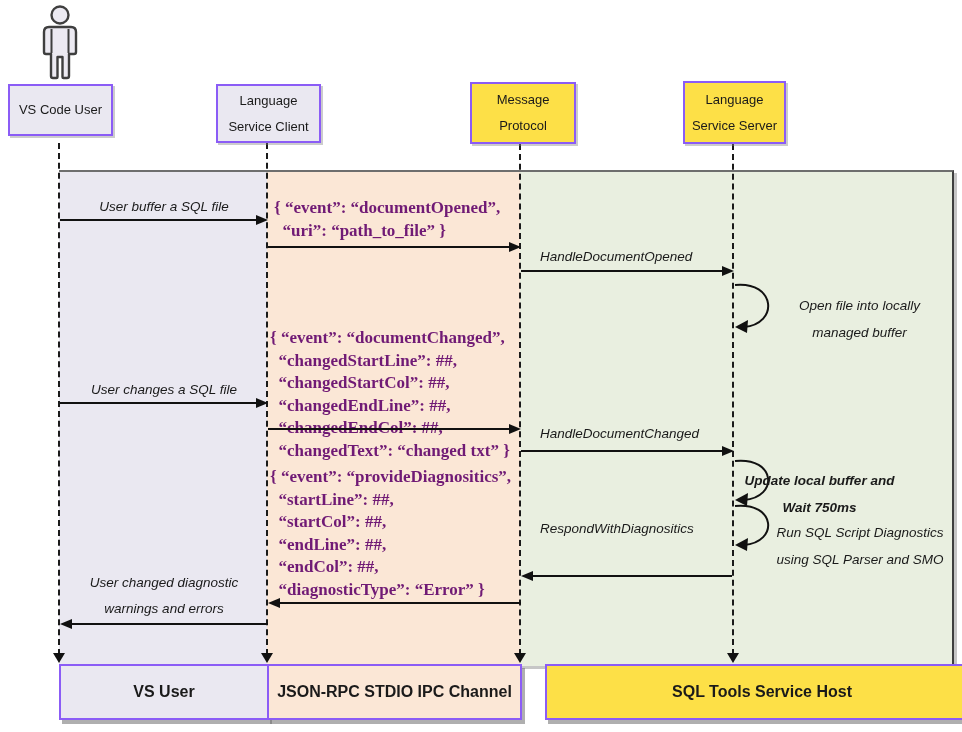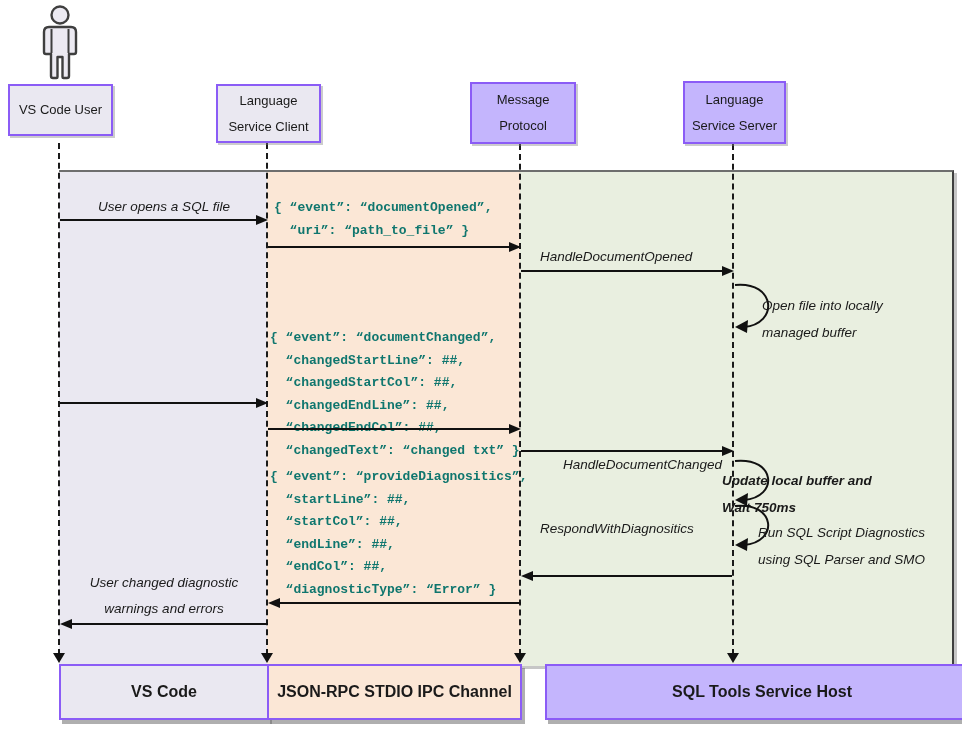--- a/index.html
+++ b/index.html
@@ -22,36 +22,36 @@
   
   .hbox,.fbox{
     position:absolute;display:flex;align-items:center;justify-content:center;
     border:2px solid #8b5cf6;box-sizing:border-box;text-align:center;
     box-shadow:2px 2px 0 rgba(128,128,128,.40);
   }
   .hbox{font-size:13px;line-height:26px;white-space:pre-line;}
   .fbox{font-size:16px;font-weight:bold;box-shadow:3px 4px 0 rgba(110,110,110,.55);}
   .bg-lavender{background:#eae8f1;}
   .bg-peach{background:#fbe7d6;}
-  .bg-green{background:#c4b5fd;text-align:center;}
+  .bg-green{background:#fde047;text-align:center;}
   
   .lifeline{position:absolute;width:0;border-left:2px dashed #1a1a1a;}
   .ah-down{position:absolute;width:0;height:0;border-left:6px solid transparent;border-right:6px solid transparent;border-top:10px solid #111;}
   
   .aline{position:absolute;height:0;border-top:2px solid #111;}
   .ah-right{position:absolute;width:0;height:0;border-top:5px solid transparent;border-bottom:5px solid transparent;border-left:12px solid #111;}
   .ah-left{position:absolute;width:0;height:0;border-top:5px solid transparent;border-bottom:5px solid transparent;border-right:12px solid #111;}
   
   .mlabel{position:absolute;font-style:italic;font-size:13.5px;white-space:pre-line;}
   .center{text-align:center;}
-  .note{position:absolute;font-style:italic;font-size:13.5px;line-height:27px;white-space:pre-line;}
+  .note{position:absolute;font-style:italic;font-size:13.5px;line-height:27px;text-align:center;white-space:pre-line;}
   
   .code{
-    position:absolute;font-family:Liberation Mono, monospace;font-weight:bold;
-    font-size:13px;line-height:22.5px;color:#0f766e;white-space:pre;
+    position:absolute;font-family:Liberation Serif, serif;font-weight:bold;
+    font-size:17px;line-height:22.5px;color:#701a75;white-space:pre;
   }
   .loop{position:absolute;}
 </style>
 </head>
 <body>
 
 <div id="canvas">
 
   <div id="lanes">
     <div class="lane lavender" style="left:0;width:208px;"></div>
@@ -83,21 +83,21 @@
   </div>
   <div class="hbox bg-green" style="left:470px;top:82px;width:106px;height:62px;">
     <span>Message
 Protocol</span>
   </div>
   <div class="hbox bg-green" style="left:683px;top:81px;width:103px;height:63px;">
     <span>Language
 Service Server</span>
   </div>
 
-  <div class="mlabel center" style="left:60px;top:199px;width:208px;">User opens a SQL file</div>
+  <div class="mlabel center" style="left:60px;top:199px;width:208px;">User buffer a SQL file</div>
   <div class="aline" style="left:60px;top:219px;width:198px;"></div>
   <div class="ah-right" style="left:256px;top:215px;"></div>
 
   <div class="code" style="left:274px;top:197px;">{ “event”: “documentOpened”,
   “uri”: “path_to_file” }</div>
 
   <div class="aline" style="left:268px;top:246px;width:241px;"></div>
   <div class="ah-right" style="left:509px;top:242px;"></div>
 
   <div class="mlabel" style="left:540px;top:249px;">HandleDocumentOpened</div>
@@ -111,27 +111,28 @@
   <div class="note" style="left:762px;top:292px;width:195px;">Open file into locally
 managed buffer</div>
 
   <div class="code" style="left:270px;top:287px;margin-top:40px;">{ “event”: “documentChanged”,
   “changedStartLine”: ##,
   “changedStartCol”: ##,
   “changedEndLine”: ##,
   “changedEndCol”: ##,
   “changedText”: “changed txt” }</div>
 
+  <div class="mlabel center" style="left:60px;top:382px;width:208px;">User changes a SQL file</div>
   <div class="aline" style="left:60px;top:402px;width:198px;"></div>
   <div class="ah-right" style="left:256px;top:398px;"></div>
 
   <div class="aline" style="left:268px;top:428px;width:241px;"></div>
   <div class="ah-right" style="left:509px;top:424px;"></div>
 
-  <div class="mlabel" style="left:540px;top:457px;margin-left:23px;">HandleDocumentChanged</div>
+  <div class="mlabel" style="left:540px;top:426px;">HandleDocumentChanged</div>
   <div class="aline" style="left:521px;top:450px;width:201px;"></div>
   <div class="ah-right" style="left:722px;top:446px;"></div>
 
   <svg class="loop" style="left:732px;top:457px;" width="50" height="50" viewBox="0 0 50 50">
     <path d="M3 4 C 44 0, 47 40, 12 43" fill="none" stroke="#111" stroke-width="2"></path>
     <polygon points="3,43 16,36 15,49" fill="#111"></polygon>
   </svg>
   <div class="note" style="left:722px;top:467px;width:195px;font-weight:bold;">Update local buffer and
 Wait 750ms</div>
 
@@ -155,21 +156,21 @@
 
   <div class="aline" style="left:280px;top:602px;width:241px;"></div>
   <div class="ah-left" style="left:268px;top:598px;"></div>
 
   <div class="mlabel center" style="left:60px;top:570px;width:208px;line-height:26px;">User changed diagnostic
 warnings and errors</div>
   <div class="aline" style="left:72px;top:623px;width:196px;"></div>
   <div class="ah-left" style="left:60px;top:619px;"></div>
 
   <div class="fbox bg-lavender" style="left:59px;top:664px;width:210px;height:56px;">
-    <span>VS Code</span>
+    <span>VS User</span>
   </div>
   <div class="fbox bg-peach" style="left:267px;top:664px;width:255px;height:56px;">
     <span>JSON-RPC STDIO IPC Channel</span>
   </div>
   <div class="fbox bg-green" style="left:545px;top:664px;width:434px;height:56px;">
     <span>SQL Tools Service Host</span>
   </div>
 
 </div>
 

